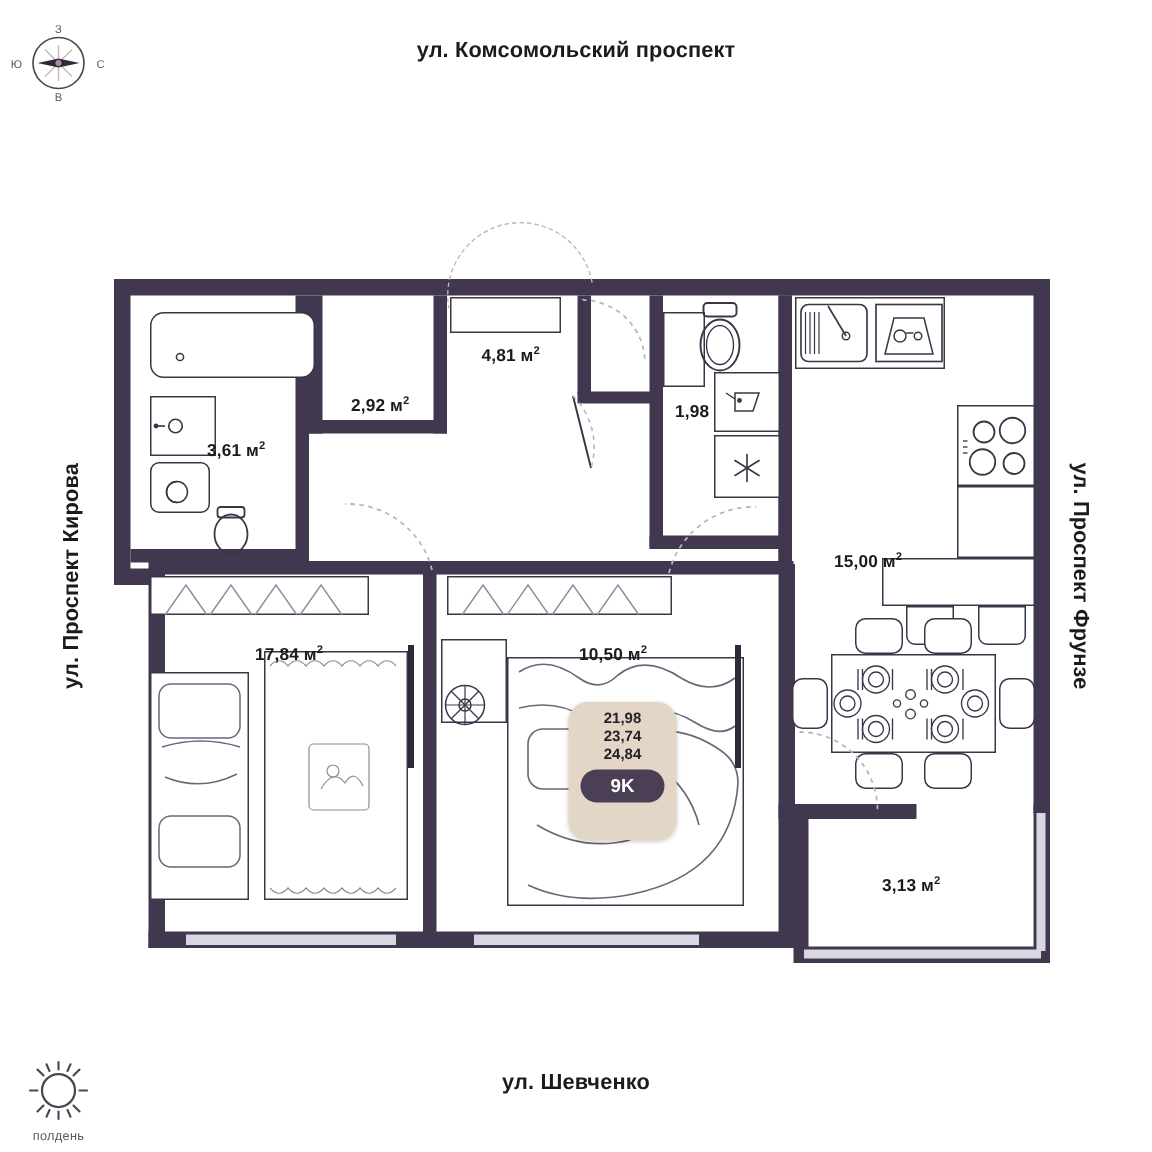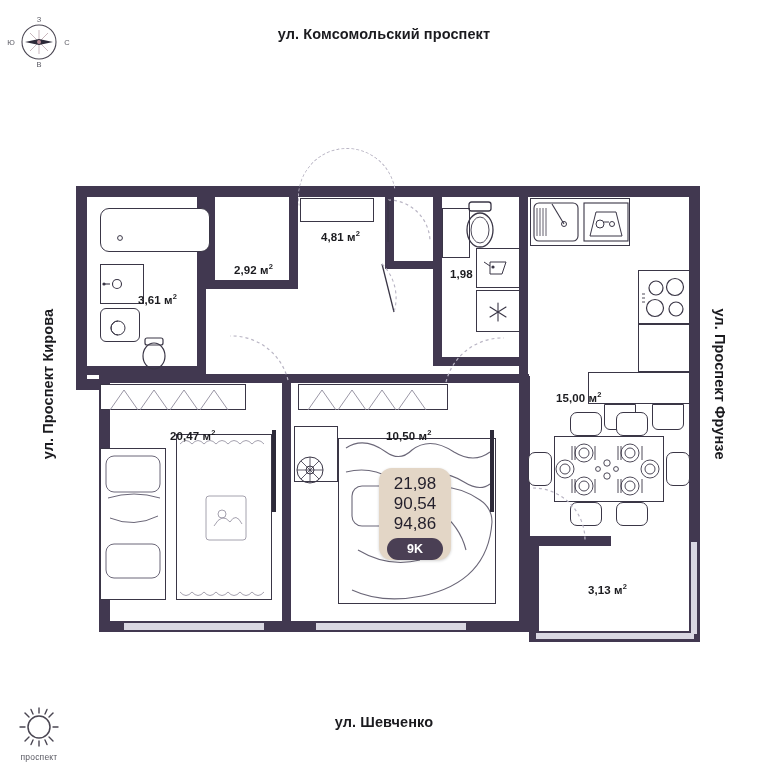--- a/index.html
+++ b/index.html
@@ -33,21 +33,21 @@
   .lbl{position:absolute;font-size:11.5px;font-weight:700;color:#1b1b1f;
        white-space:nowrap;letter-spacing:.1px;}
   .lbl sup{font-size:7.5px;vertical-align:super;font-weight:700;}
 
   
   .badge{position:absolute;left:303px;top:282px;width:72px;height:92px;
          background:#e3d6c6;border-radius:13px;
          display:flex;flex-direction:column;align-items:center;
          justify-content:flex-start;padding-top:6px;box-sizing:border-box;
          box-shadow:0 1px 3px rgba(0,0,0,.18);z-index:40;}
-  .badge .v{font-size:17px;font-weight:400;color:#231f2b;line-height:1.18;}
+  .badge .v{font-size:10px;font-weight:700;color:#231f2b;line-height:1.18;}
   .badge .pill{margin-top:4px;width:56px;height:22px;border-radius:11px;
                background:#4a3f54;color:#ffffff;font-size:12.5px;font-weight:700;
                display:flex;align-items:center;justify-content:center;}
 
   
   .fo{position:absolute;border:1.3px solid #3a3646;background:#fff;box-sizing:border-box;}
   .fr{border-radius:7px;}
   .arc{position:absolute;border:1.2px dashed #b9b5c4;border-radius:50%;
        border-right-color:transparent;border-bottom-color:transparent;}
   .gl{position:absolute;background:#d9d7e2;}
@@ -93,21 +93,21 @@
         <line x1="23" y1="9" x2="27" y2="13"></line>
         <line x1="51" y1="9" x2="47" y2="13"></line>
         <line x1="23" y1="37" x2="27" y2="33"></line>
         <line x1="51" y1="37" x2="47" y2="33"></line>
         <line x1="29" y1="5.5" x2="31" y2="10"></line>
         <line x1="45" y1="5.5" x2="43" y2="10"></line>
         <line x1="29" y1="40.5" x2="31" y2="36"></line>
         <line x1="45" y1="40.5" x2="43" y2="36"></line>
       </g>
     </svg>
-    <div class="cap">проспект</div>
+    <div class="cap">полдень</div>
   </div>
 
 
   <div class="plan">
 
     <div class="wall" style="left:0;top:0;width:624px;height:11px;"></div>
 
     <div class="wall" style="left:0;top:0;width:11px;height:198px;"></div>
 
     <div class="wall" style="left:0;top:193px;width:34px;height:11px;"></div>
@@ -249,21 +249,21 @@
         <line x1="4" y1="32" x2="7" y2="32"></line>
       </g>
     </svg>
 
     <div class="fo" style="left:562px;top:138px;width:52px;height:48px;"></div>
 
     <div class="fo" style="left:512px;top:186px;width:102px;height:32px;"></div>
     <div class="fo" style="left:528px;top:218px;width:32px;height:26px;border-radius:0 0 6px 6px;"></div>
     <div class="fo" style="left:576px;top:218px;width:32px;height:26px;border-radius:0 0 6px 6px;"></div>
 
-    <div class="lbl" style="left:480px;top:204px;">
+    <div class="lbl" style="left:480px;top:180px;">
       <span>15,00 м</span><sup>2</sup>
     </div>
 
     <div class="fo" style="left:478px;top:250px;width:110px;height:66px;"></div>
     <div class="fo fr" style="left:494px;top:226px;width:32px;height:24px;"></div>
     <div class="fo fr" style="left:540px;top:226px;width:32px;height:24px;"></div>
     <div class="fo fr" style="left:494px;top:316px;width:32px;height:24px;"></div>
     <div class="fo fr" style="left:540px;top:316px;width:32px;height:24px;"></div>
     <div class="fo fr" style="left:452px;top:266px;width:24px;height:34px;"></div>
     <div class="fo fr" style="left:590px;top:266px;width:24px;height:34px;"></div>
@@ -330,21 +330,21 @@
     <svg style="position:absolute;left:100px;top:248px;" width="98" height="168">
       <g fill="none" stroke="#8e8a9b" stroke-width="0.8">
         <path d="M4 10 q6 -7 12 0 q6 -7 12 0 q6 -7 12 0 q6 -7 12 0 q6 -7 12 0 q6 -7 12 0 q6 -7 12 0"></path>
         <path d="M4 158 q6 7 12 0 q6 7 12 0 q6 7 12 0 q6 7 12 0 q6 7 12 0 q6 7 12 0 q6 7 12 0"></path>
         <rect x="30" y="62" width="40" height="44" rx="3"></rect>
         <path d="M38 92 q8 -14 16 -4 q6 -10 12 2"></path>
         <circle cx="46" cy="80" r="4"></circle>
       </g>
     </svg>
     <div class="lbl" style="left:94px;top:242px;">
-      <span>20,47 м</span><sup>2</sup>
+      <span>17,84 м</span><sup>2</sup>
     </div>
 
     <svg style="position:absolute;left:150px;top:148px;" width="66" height="48">
       <path d="M62 46 a58 58 0 0 0 -58 -44" fill="none" stroke="#b9b5c4" stroke-width="1.2" stroke-dasharray="3 3"></path>
     </svg>
 
     <div class="fo" style="left:222px;top:198px;width:150px;height:26px;"></div>
     <svg style="position:absolute;left:222px;top:198px;" width="152" height="28">
       <g fill="none" stroke="#8e8a9b" stroke-width="0.9">
         <path d="M10 26 L24 6 L38 26"></path>
@@ -381,19 +381,19 @@
 
     <svg style="position:absolute;left:366px;top:150px;" width="70" height="48">
       <path d="M4 46 a58 58 0 0 1 58 -44" fill="none" stroke="#b9b5c4" stroke-width="1.2" stroke-dasharray="3 3"></path>
     </svg>
 
     <div class="thin" style="left:196px;top:244px;width:4px;height:82px;"></div>
     <div class="thin" style="left:414px;top:244px;width:4px;height:82px;"></div>
 
     <div class="badge">
       <div class="v">21,98</div>
-      <div class="v">90,54</div>
-      <div class="v">94,86</div>
+      <div class="v">23,74</div>
+      <div class="v">24,84</div>
       <div class="pill">9K</div>
     </div>
 
   </div>
 </div>
 
 </body></html>

